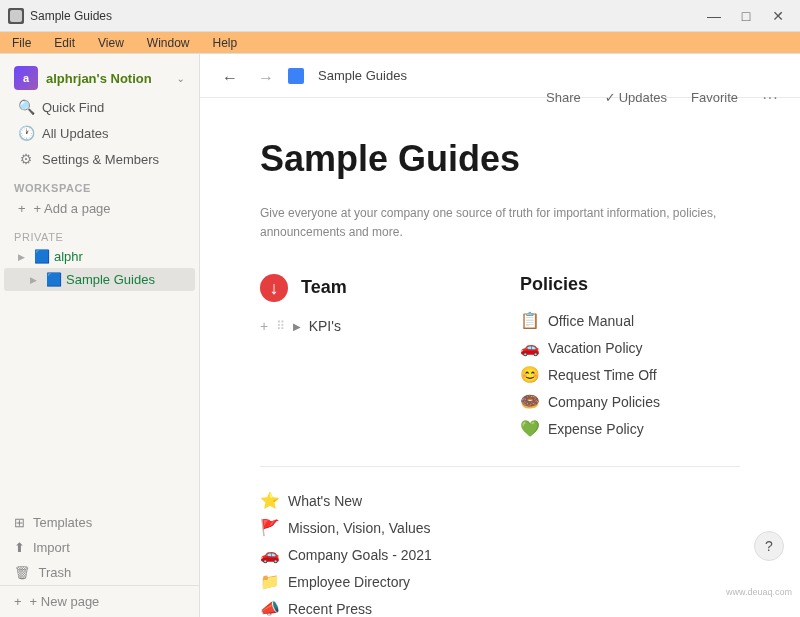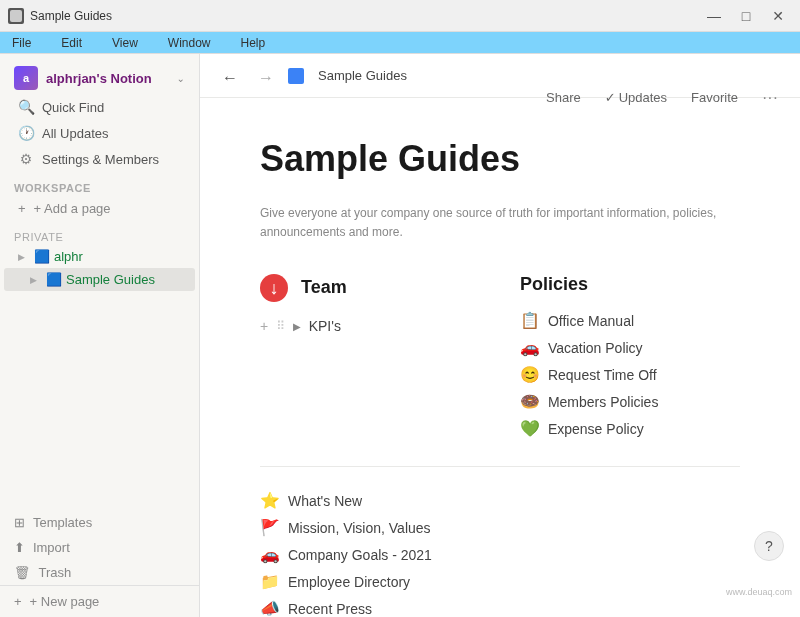--- a/index.html
+++ b/index.html
@@ -19,28 +19,28 @@
     }
     .title-bar-left { display: flex; align-items: center; gap: 6px; }
     .title-bar-icon { width: 16px; height: 16px; background: #555; border-radius: 2px; display: inline-flex; align-items: center; justify-content: center; }
     .title-bar-title { font-size: 12px; }
     .title-bar-controls { display: flex; gap: 4px; }
     .title-bar-btn { width: 28px; height: 28px; display: flex; align-items: center; justify-content: center; cursor: pointer; font-size: 14px; color: #555; border: none; background: transparent; }
 
     
     .menu-bar {
       height: 22px;
-      background: #7dd3fc;
+      background: #fdba74;
       display: flex;
       align-items: center;
       padding: 0 4px;
       border-bottom: 1px solid #ddd;
       font-size: 12px;
       color: #333;
-      gap: 14px;
+      gap: 7px;
     }
     .menu-item { padding: 2px 8px; cursor: pointer; border-radius: 2px; }
 
     
     .app-container {
       display: flex;
       height: calc(617px - 54px);
     }
 
     
@@ -67,21 +67,21 @@
       height: 24px;
       background: linear-gradient(135deg, #6b48ff, #9b59b6);
       border-radius: 4px;
       display: flex;
       align-items: center;
       justify-content: center;
       color: white;
       font-size: 11px;
       font-weight: bold;
     }
-    .workspace-name { font-size: 13px; font-weight: 600; color: #701a75; flex: 1; }
+    .workspace-name { font-size: 13px; font-weight: 600; color: #4d7c0f; flex: 1; }
     .chevron-icon { color: #888; font-size: 10px; }
 
     .sidebar-nav-item {
       display: flex;
       align-items: center;
       gap: 8px;
       padding: 5px 14px;
       cursor: pointer;
       color: #555;
       border-radius: 3px;
@@ -442,21 +442,21 @@
           <div class="content-item-policy">
             <span class="emoji-icon">🚗</span>
             <span>Vacation Policy</span>
           </div>
           <div class="content-item-policy">
             <span class="emoji-icon">😊</span>
             <span>Request Time Off</span>
           </div>
           <div class="content-item-policy">
             <span class="emoji-icon">🍩</span>
-            <span>Members Policies</span>
+            <span>Company Policies</span>
           </div>
           <div class="content-item-policy">
             <span class="emoji-icon">💚</span>
             <span>Expense Policy</span>
           </div>
         </div>
       </div>
 
       <hr class="divider">
 

